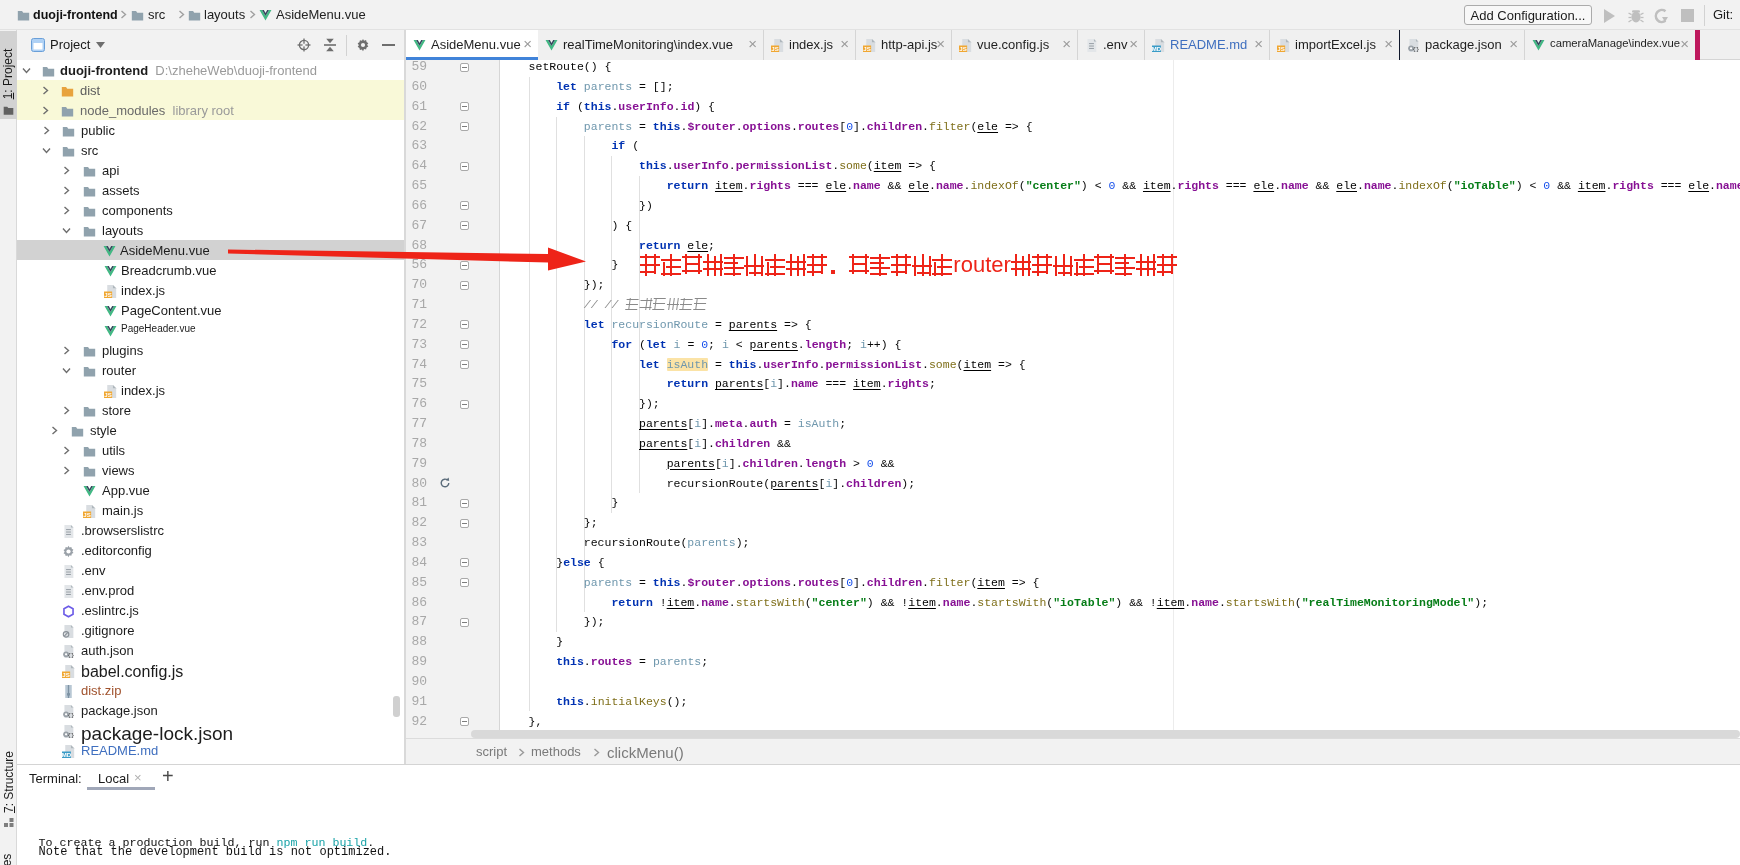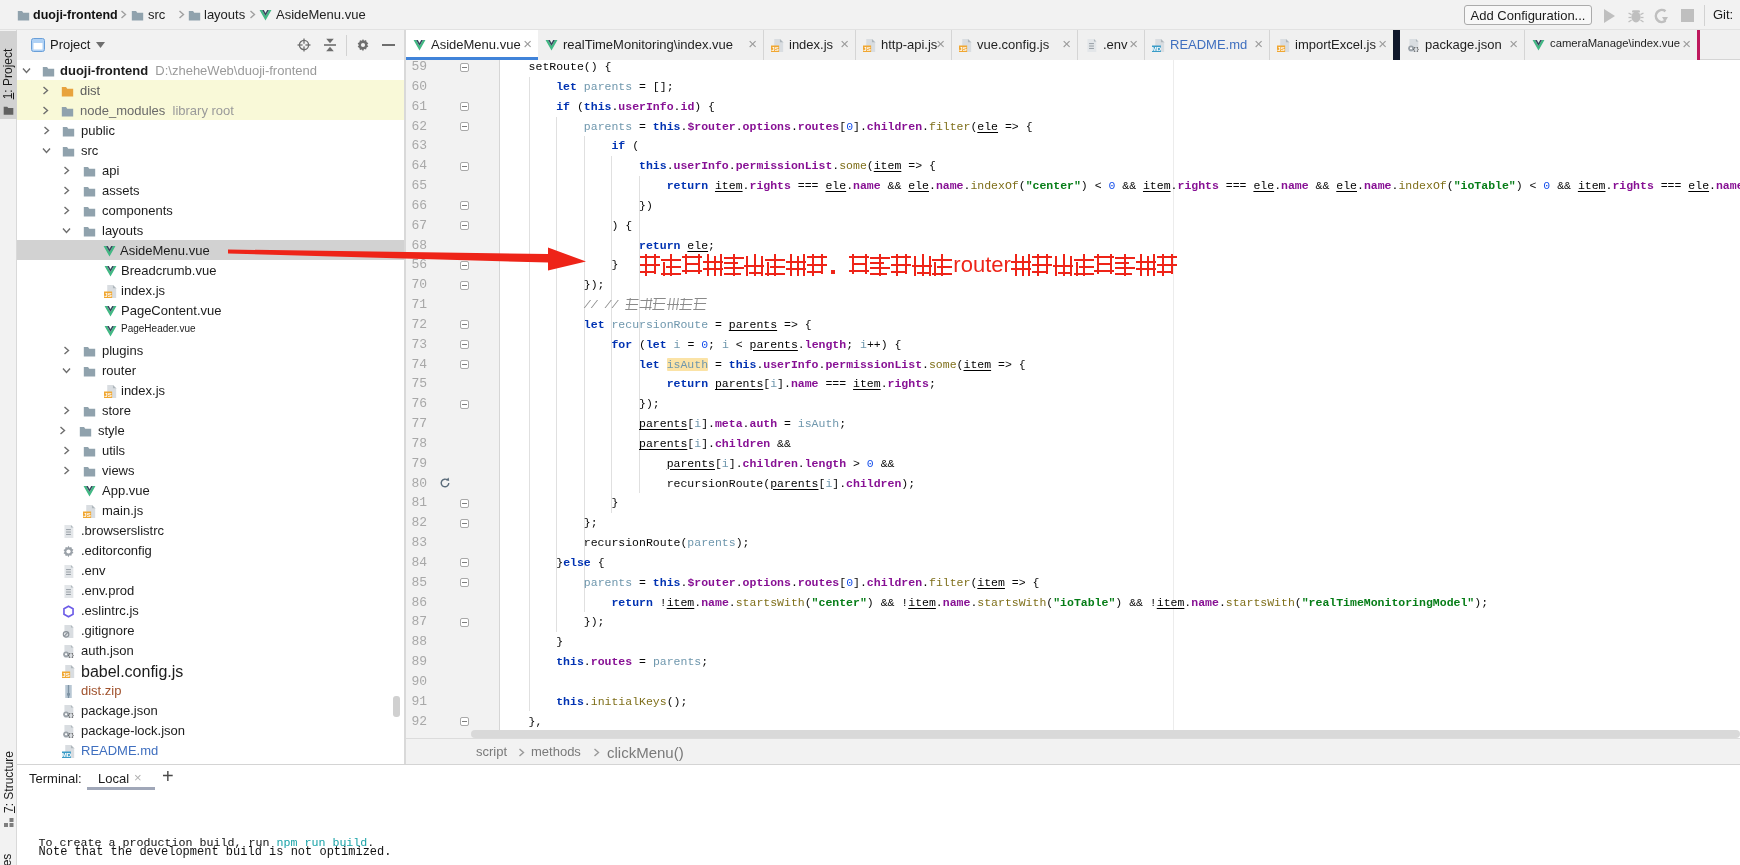--- a/index.html
+++ b/index.html
@@ -266,21 +266,21 @@
   </div>
 <div style="position:absolute;left:18px;top:400px;width:386px;height:20px;">
     <svg style="position:absolute;left:44px;top:5.5px" width="9" height="9" viewBox="0 0 9 9">
       <path fill="none" stroke="#6e6e6e" stroke-width="1.4" d="M2.5 1l4 3.5-4 3.5"></path>
     </svg>
     <span style="position:absolute;left:65px;top:3.5px"><svg width="13" height="13" viewBox="0 0 16 16">
         <path fill="#90a2ad" d="M1 2.5h5.2l1.5 2H15V14H1z"></path>
       </svg></span>
     <span style="position:absolute;left:84px;top:2.5px;font-size:13px;font-weight:normal;color:#1c1c1c;white-space:nowrap">store</span>
   </div>
-<div style="position:absolute;left:14px;top:420px;width:308px;height:20px;">
+<div style="position:absolute;left:6px;top:420px;width:308px;height:20px;">
     <svg style="position:absolute;left:44px;top:5.5px" width="9" height="9" viewBox="0 0 9 9">
       <path fill="none" stroke="#6e6e6e" stroke-width="1.4" d="M2.5 1l4 3.5-4 3.5"></path>
     </svg>
     <span style="position:absolute;left:65px;top:3.5px"><svg width="13" height="13" viewBox="0 0 16 16">
         <path fill="#90a2ad" d="M1 2.5h5.2l1.5 2H15V14H1z"></path>
       </svg></span>
     <span style="position:absolute;left:84px;top:2.5px;font-size:13px;font-weight:normal;color:#1c1c1c;white-space:nowrap">style</span>
   </div>
 <div style="position:absolute;left:18px;top:440px;width:386px;height:20px;">
     <svg style="position:absolute;left:44px;top:5.5px" width="9" height="9" viewBox="0 0 9 9">
@@ -406,21 +406,21 @@
     <span style="position:absolute;left:63px;top:2.5px;font-size:13px;font-weight:normal;color:#1c1c1c;white-space:nowrap">package.json</span>
   </div>
 <div style="position:absolute;left:18px;top:720px;width:386px;height:20px;">
     <span style="position:absolute;left:44px;top:3.5px"><svg width="13" height="13" viewBox="0 0 16 16">
         <path fill="#d9dde1" d="M3 0h8l3 3v13H3z"></path>
         <path fill="#aeb6bc" d="M11 0l3 3h-3z"></path>
         <circle cx="5" cy="11.5" r="3.6" fill="#9aa1a8"></circle>
         <circle cx="5" cy="11.5" r="1.4" fill="#fff"></circle>
         <text x="11" y="14.8" font-family="Liberation Mono" font-size="7" fill="#333" text-anchor="middle">{}</text>
       </svg></span>
-    <span style="position:absolute;left:63px;top:2.5px;font-size:13px;font-weight:normal;color:#1c1c1c;white-space:nowrap">package-lock.json</span>
+    <span style="position:absolute;left:63px;top:2.5px;font-size:19px;font-weight:normal;color:#1c1c1c;white-space:nowrap">package-lock.json</span>
   </div>
 <div style="position:absolute;left:18px;top:740px;width:386px;height:20px;">
     <span style="position:absolute;left:44px;top:3.5px"><svg width="13" height="13" viewBox="0 0 16 16">
         <path fill="#d9dde1" d="M4 0h7l4 4v12H4z"></path>
         <path fill="#aeb6bc" d="M11 0l4 4h-4z"></path>
         <rect x="0" y="8" width="11" height="8" fill="#3a9cc7"></rect>
         <text x="5.5" y="14.6" font-family="Liberation Sans" font-size="7.5" font-weight="bold" fill="#fff" text-anchor="middle">MD</text>
       </svg></span>
     <span style="position:absolute;left:63px;top:2.5px;font-size:13px;font-weight:normal;color:#3f6fbf;white-space:nowrap">README.md</span>
   </div>
@@ -487,42 +487,42 @@
 <div style="position:absolute;left:1145px;top:30px;width:125px;height:30px;background:#f0f0f0;border-right:1px solid #d5d5d5;box-sizing:border-box;">
     <span style="position:absolute;left:7px;top:8px"><svg width="13" height="13" viewBox="0 0 16 16">
         <path fill="#d9dde1" d="M4 0h7l4 4v12H4z"></path>
         <path fill="#aeb6bc" d="M11 0l4 4h-4z"></path>
         <rect x="0" y="8" width="11" height="8" fill="#3a9cc7"></rect>
         <text x="5.5" y="14.6" font-family="Liberation Sans" font-size="7.5" font-weight="bold" fill="#fff" text-anchor="middle">MD</text>
       </svg></span>
     <span style="position:absolute;left:25px;top:7px;font-size:13px;color:#3f6fbf;white-space:nowrap">README.md</span>
     <span style="position:absolute;right:6px;top:5px;color:#9b9b9b;font-size:15px">×</span>
   </div>
-<div style="position:absolute;left:1270px;top:30px;width:130px;height:30px;background:#f0f0f0;border-right:7px solid #0f172a;box-sizing:border-box;">
+<div style="position:absolute;left:1270px;top:30px;width:130px;height:30px;background:#f0f0f0;border-right:1px solid #0f172a;box-sizing:border-box;">
     <span style="position:absolute;left:7px;top:8px"><svg width="13" height="13" viewBox="0 0 16 16">
         <path fill="#d9dde1" d="M4 0h7l4 4v12H4z"></path>
         <path fill="#aeb6bc" d="M11 0l4 4h-4z"></path>
         <rect x="0" y="8" width="10" height="8" fill="#f0a732"></rect>
         <text x="5" y="14.6" font-family="Liberation Sans" font-size="7.5" font-weight="bold" fill="#fff" text-anchor="middle">JS</text>
       </svg></span>
     <span style="position:absolute;left:25px;top:7px;font-size:13px;color:#1f1f1f;white-space:nowrap">importExcel.js</span>
     <span style="position:absolute;right:6px;top:5px;color:#9b9b9b;font-size:15px">×</span>
   </div>
 <div style="position:absolute;left:1400px;top:30px;width:125px;height:30px;background:#f0f0f0;border-right:1px solid #d5d5d5;box-sizing:border-box;">
     <span style="position:absolute;left:7px;top:8px"><svg width="13" height="13" viewBox="0 0 16 16">
         <path fill="#d9dde1" d="M3 0h8l3 3v13H3z"></path>
         <path fill="#aeb6bc" d="M11 0l3 3h-3z"></path>
         <circle cx="5" cy="11.5" r="3.6" fill="#9aa1a8"></circle>
         <circle cx="5" cy="11.5" r="1.4" fill="#fff"></circle>
         <text x="11" y="14.8" font-family="Liberation Mono" font-size="7" fill="#333" text-anchor="middle">{}</text>
       </svg></span>
     <span style="position:absolute;left:25px;top:7px;font-size:13px;color:#1f1f1f;white-space:nowrap">package.json</span>
     <span style="position:absolute;right:6px;top:5px;color:#9b9b9b;font-size:15px">×</span>
   </div>
-<div style="position:absolute;left:1525px;top:30px;width:175px;height:30px;background:#f0f0f0;border-right:3px solid #be185d;box-sizing:border-box;">
+<div style="position:absolute;left:1525px;top:30px;width:175px;height:30px;background:#f0f0f0;border-right:5px solid #be185d;box-sizing:border-box;">
     <span style="position:absolute;left:7px;top:8px"><svg width="13" height="13" viewBox="0 0 24 22">
         <path fill="#41b883" d="M1 1h4.6L12 12.1 18.4 1H23L12 20.3z"></path>
         <path fill="#35495e" d="M5.6 1h3.3L12 6.5 15.1 1h3.3L12 12.1z"></path>
       </svg></span>
     <span style="position:absolute;left:25px;top:7px;font-size:11.3px;color:#1f1f1f;white-space:nowrap">cameraManage\index.vue</span>
     <span style="position:absolute;right:6px;top:5px;color:#9b9b9b;font-size:15px">×</span>
   </div>
 <div style="position:absolute;left:406px;top:60px;width:1334px;height:678px;background:#fff"></div>
 <div style="position:absolute;left:406px;top:60px;width:94px;height:678px;background:#f2f2f2;border-right:1px solid #d6d6d6;box-sizing:border-box"></div>
 <div style="position:absolute;left:1173px;top:60px;width:1px;height:672px;background:#ececec"></div>

